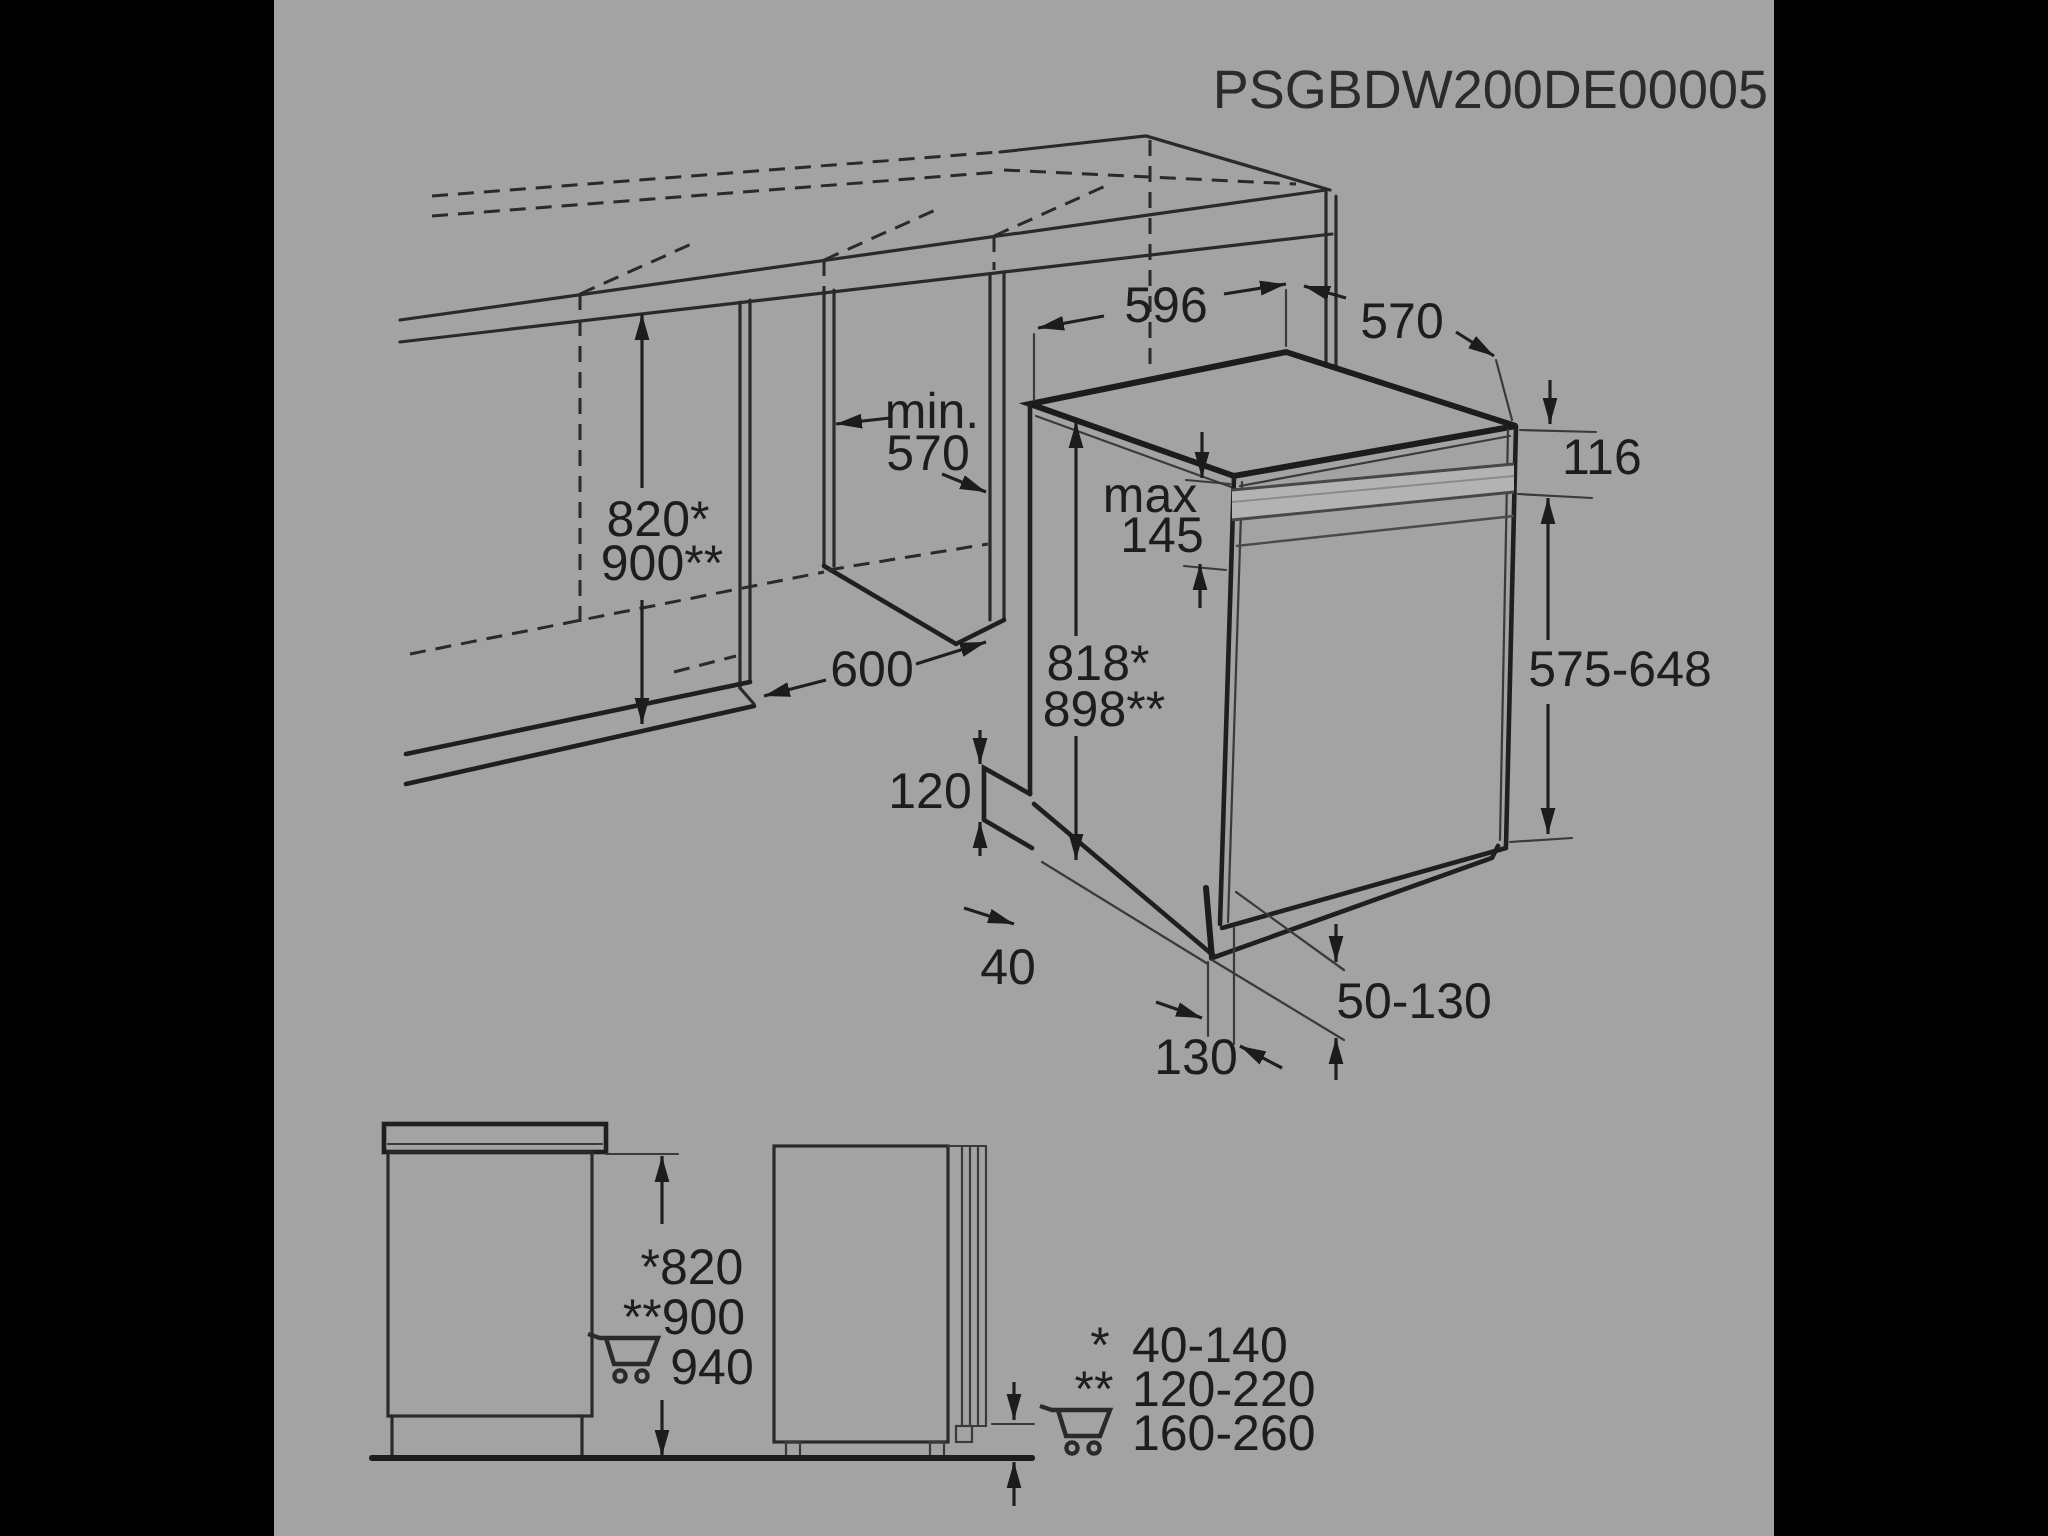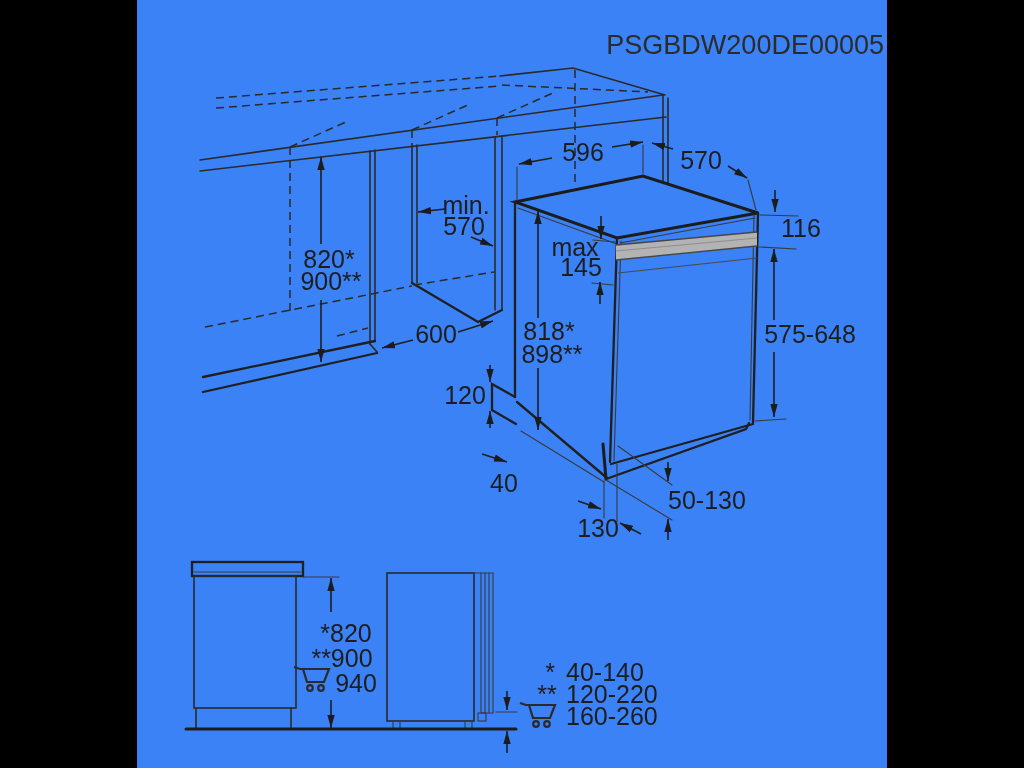--- a/index.html
+++ b/index.html
@@ -1,16 +1,16 @@
 <!DOCTYPE html>
 <html><head>
 <meta charset="utf-8">
 <style>
   html,body{margin:0;padding:0;background:#fff;}
-  #stage{position:relative;width:1024px;height:768px;background:#3b82f6;overflow:hidden;
+  #stage{position:relative;width:1024px;height:768px;background:#a3a3a3;overflow:hidden;
          font-family:"Liberation Sans", sans-serif;}
   svg{position:absolute;left:0;top:0;}
   .ln  {stroke:#2a2a2a;stroke-width:1.6;fill:none;stroke-linecap:round;}
   .bold{stroke:#1c1c1c;stroke-width:3;fill:none;stroke-linecap:round;}
   .med {stroke:#1f1f1f;stroke-width:2.3;fill:none;stroke-linecap:round;}
   .thin{stroke:#3a3a3a;stroke-width:1.1;fill:none;stroke-linecap:round;}
   .dash{stroke:#2a2a2a;stroke-width:1.5;fill:none;stroke-dasharray:8 5;stroke-linecap:butt;}
   .dim {stroke:#1f1f1f;stroke-width:1.6;fill:none;}
   .lbl {font-family:"Liberation Sans", sans-serif;font-size:25px;fill:#1d1d1d;}
   .ttl {font-family:"Liberation Sans", sans-serif;font-size:27px;fill:#2b2b2b;}

